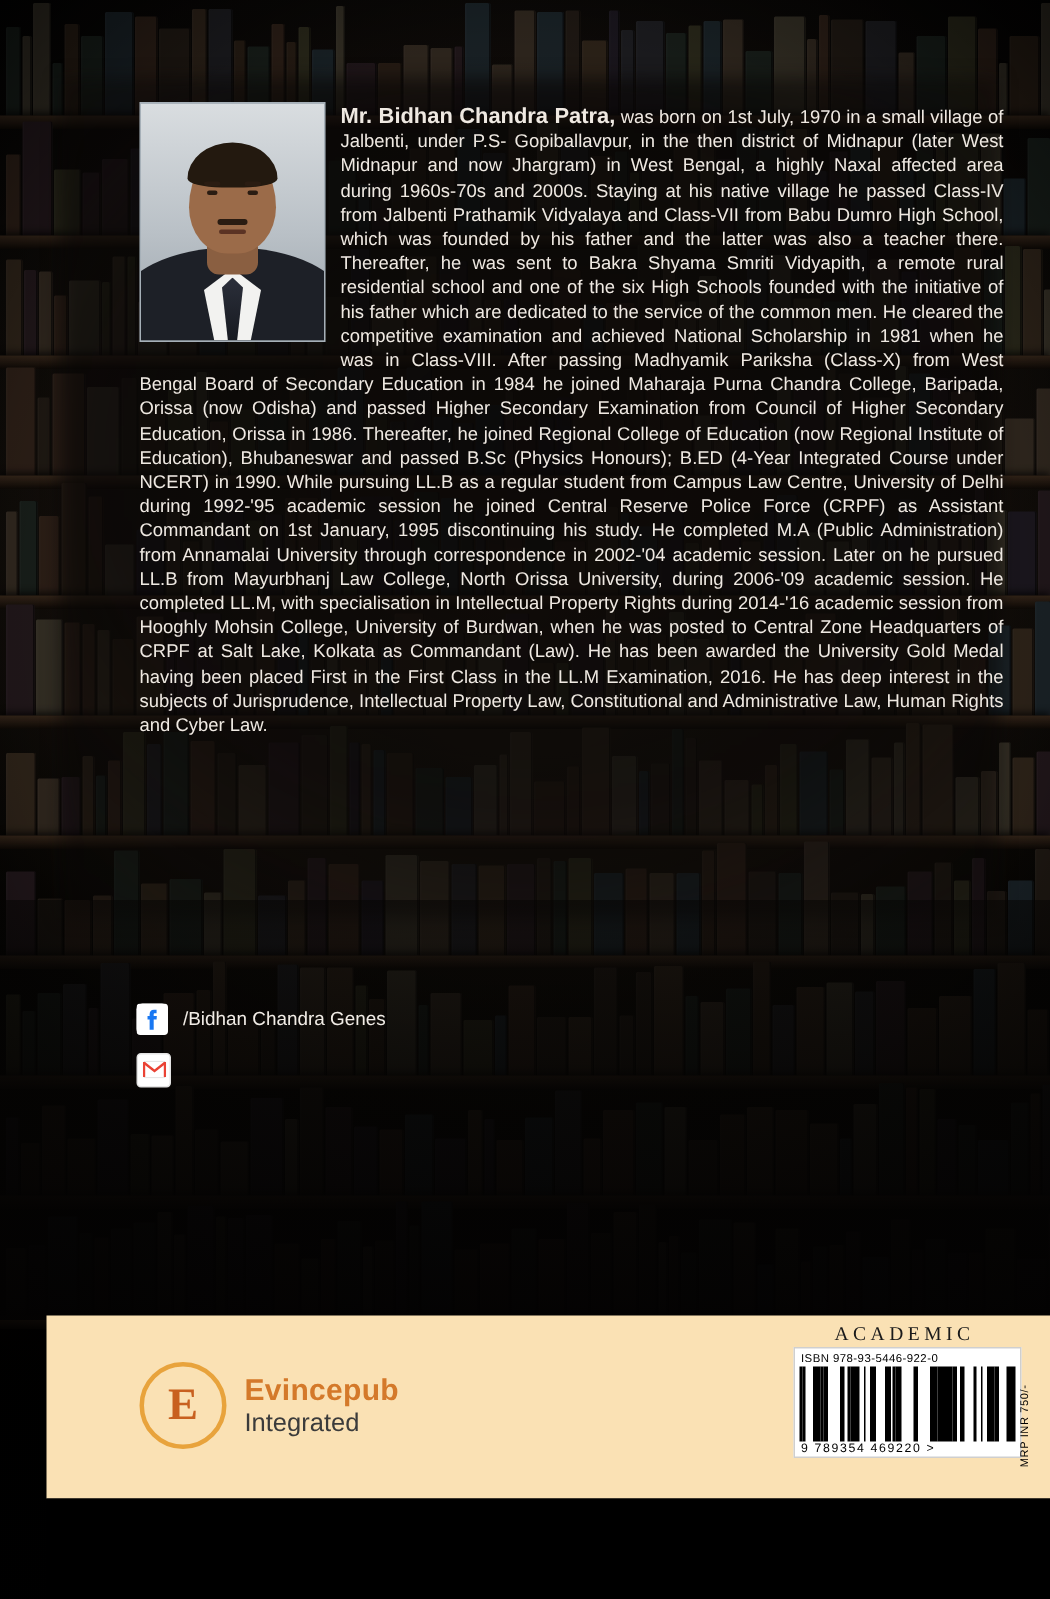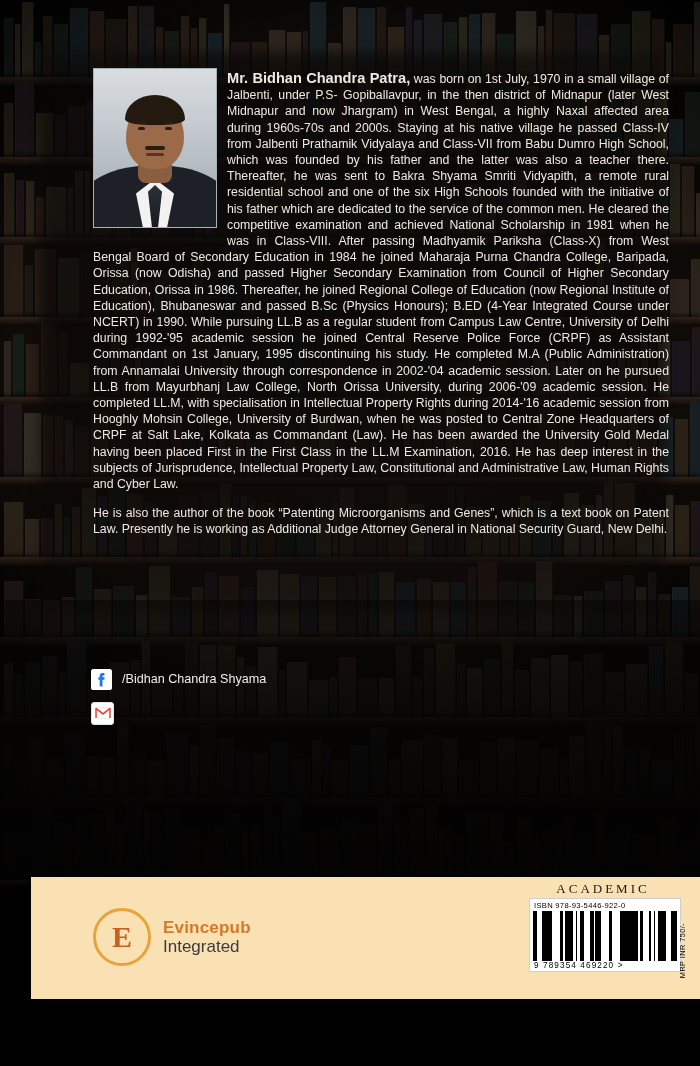--- a/index.html
+++ b/index.html
@@ -282,21 +282,21 @@
     font-size: 30px;
     font-weight: bold;
     font-family: "Liberation Serif", serif;
     background: #fae1b4;
   }
   .logo-text {
     line-height: 1.12;
   }
   .logo-text .t1 {
     color: #d4792a;
-    font-size: 17px;
+    font-size: 20px;
     font-weight: bold;
     letter-spacing: 0.2px;
   }
   .logo-text .t2 {
     color: #3b3b3b;
     font-size: 17px;
   }
 
   .academic {
     position: absolute;
@@ -955,34 +955,33 @@
       <div class="brow r"></div>
       <div class="eye l"></div>
       <div class="eye r"></div>
       <div class="mous"></div>
       <div class="mouth"></div>
     </div>
 
     <div class="bio">
       <div class="float-box"></div>
       <p><span class="name">Mr. Bidhan Chandra Patra,</span><span> was born on 1st July, 1970 in a small village of Jalbenti, under P.S- Gopiballavpur, in the then district of Midnapur (later West Midnapur and now Jhargram) in West Bengal, a highly Naxal affected area during 1960s-70s and 2000s. Staying at his native village he passed Class-IV from Jalbenti Prathamik Vidyalaya and Class-VII from Babu Dumro High School, which was founded by his father and the latter was also a teacher there. Thereafter, he was sent to Bakra Shyama Smriti Vidyapith, a remote rural residential school and one of the six High Schools founded with the initiative of his father which are dedicated to the service of the common men. He cleared the competitive examination and achieved National Scholarship in 1981 when he was in Class-VIII. After passing Madhyamik Pariksha (Class-X) from West Bengal Board of Secondary Education in 1984 he joined Maharaja Purna Chandra College, Baripada, Orissa (now Odisha) and passed Higher Secondary Examination from Council of Higher Secondary Education, Orissa in 1986. Thereafter, he joined Regional College of Education (now Regional Institute of Education), Bhubaneswar and passed B.Sc (Physics Honours); B.ED (4-Year Integrated Course under NCERT) in 1990. While pursuing LL.B as a regular student from Campus Law Centre, University of Delhi during 1992-'95 academic session he joined Central Reserve Police Force (CRPF) as Assistant Commandant on 1st January, 1995 discontinuing his study. He completed M.A (Public Administration) from Annamalai University through correspondence in 2002-'04 academic session. Later on he pursued LL.B from Mayurbhanj Law College, North Orissa University, during 2006-'09 academic session. He completed LL.M, with specialisation in Intellectual Property Rights during 2014-'16 academic session from Hooghly Mohsin College, University of Burdwan, when he was posted to Central Zone Headquarters of CRPF at Salt Lake, Kolkata as Commandant (Law). He has been awarded the University Gold Medal having been placed First in the First Class in the LL.M Examination, 2016. He has deep interest in the subjects of Jurisprudence, Intellectual Property Law, Constitutional and Administrative Law, Human Rights and Cyber Law.</span></p>
-      <p>He is also the author of the book “Patenting Microorganisms and Genes”, which is a text book on Patent Law. Presently he is working as Additional Judge Attorney General in National Security Guard, New Delhi.</p>
     </div>
 
     <div class="socials">
 
 
       <div class="social-row">
         <span class="ico fb">
           <svg width="21" height="21" viewBox="0 0 24 24">
             <rect x="0" y="0" width="24" height="24" rx="3" fill="#ffffff"></rect>
             <path d="M15.3 12.2h-2.2V20h-3.1v-7.8H8.4V9.5h1.6V8.1c0-2 1-3.4 3.3-3.4h2v2.7h-1.3c-.7 0-.9.3-.9.9v1.2h2.4l-.2 2.7z" fill="#1877f2"></path>
           </svg>
         </span>
-        <span class="social-handle">/Bidhan Chandra Shyama</span>
+        <span class="social-handle">/Bidhan Chandra Genes</span>
       </div>
 
       <div class="social-row">
         <span class="ico gm">
           <svg width="16" height="12" viewBox="0 0 24 18">
             <rect x="0.8" y="0.8" width="22.4" height="16.4" rx="2" fill="#ffffff" stroke="#e0e0e0" stroke-width="1"></rect>
             <path d="M1.5 2.2 L12 10.4 L22.5 2.2" fill="none" stroke="#ea4335" stroke-width="2.4"></path>
             <path d="M1.6 1.6 L1.6 16.4" stroke="#ea4335" stroke-width="2.2"></path>
             <path d="M22.4 1.6 L22.4 16.4" stroke="#ea4335" stroke-width="2.2"></path>
           </svg>

